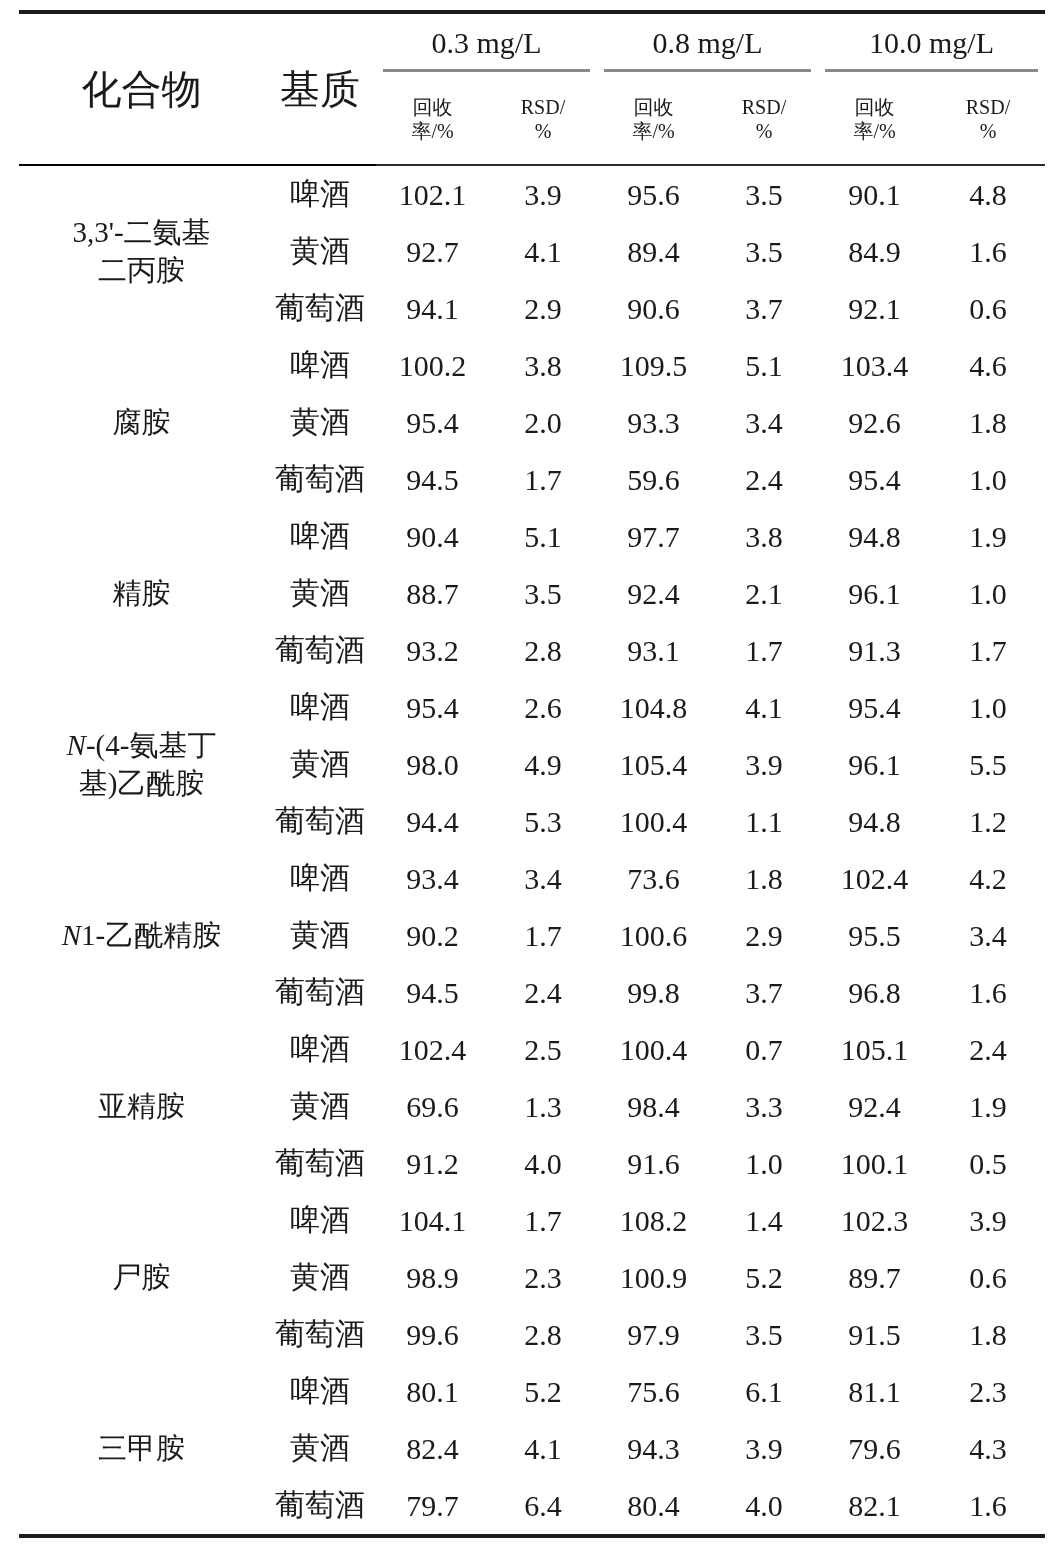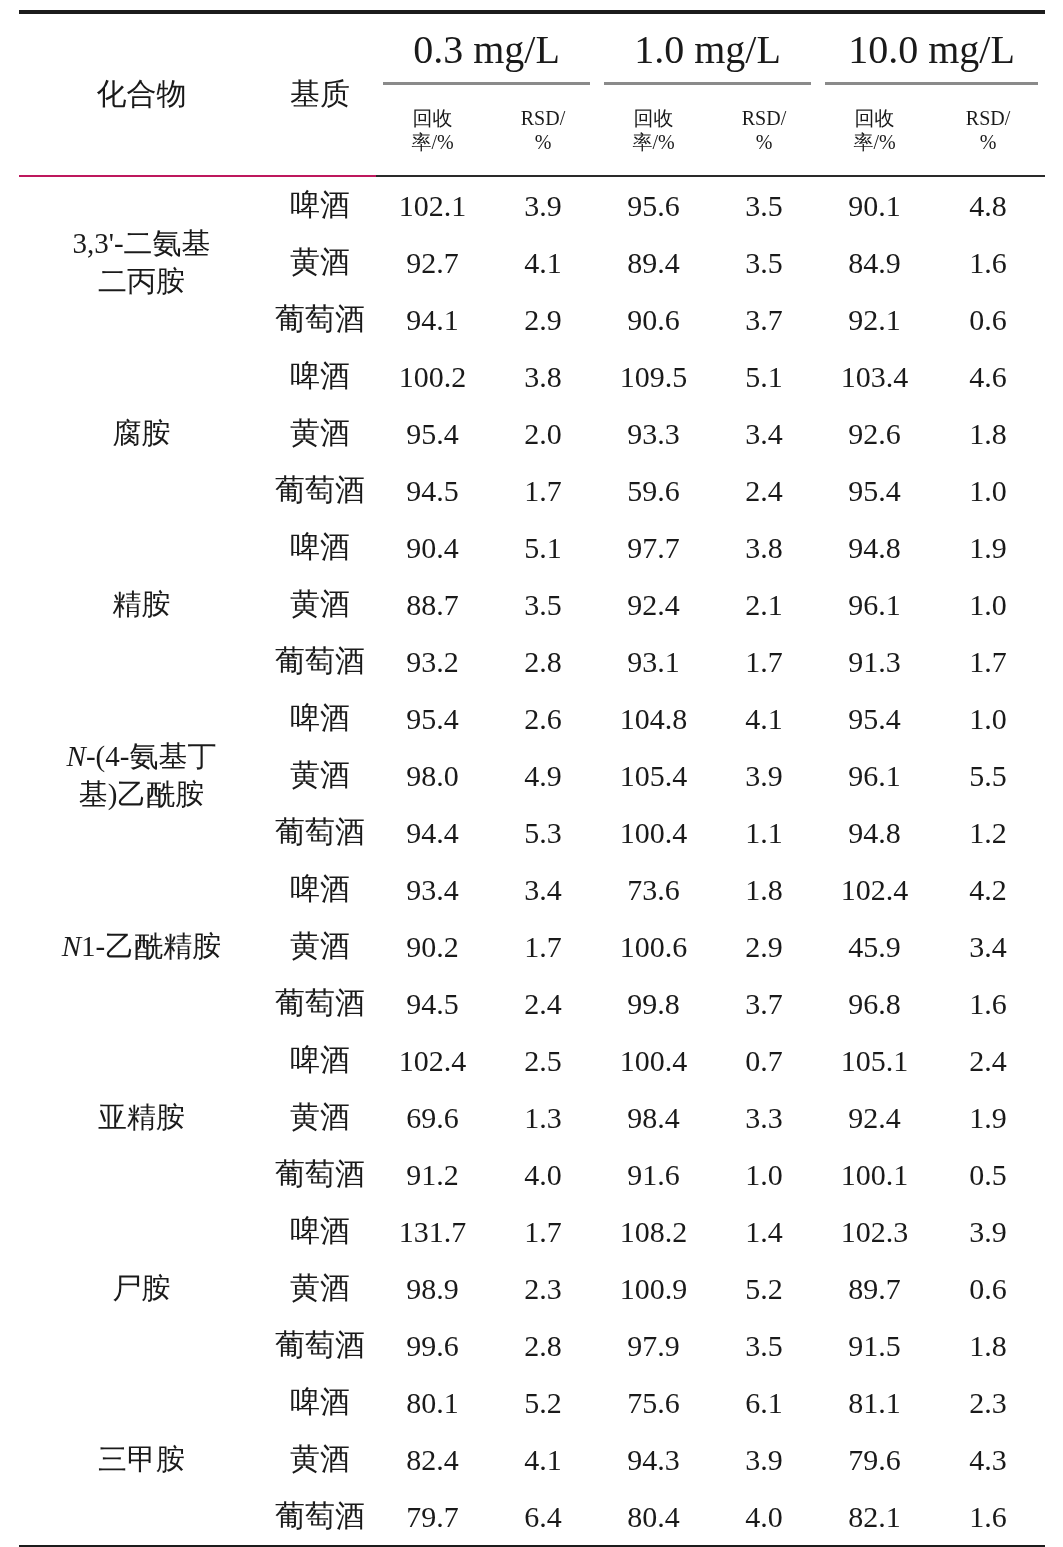--- a/index.html
+++ b/index.html
@@ -13,26 +13,26 @@
   table.tbl{
     border-collapse:collapse;
     table-layout:fixed;
     width:1026px;
     border-top:4px solid #1c1c1c;
     border-bottom:4px solid #1c1c1c;
   }
   th,td{font-weight:normal;padding:0;text-align:center;vertical-align:middle;}
   thead tr.r1{height:62px;}
   thead tr.r2{height:91px;}
-  th.hc{font-size:30px;border-bottom:2px solid #be185d;}
+  th.hc{font-size:40px;border-bottom:2px solid #000000;}
   th.grp{vertical-align:top;}
   .grp-inner{
     margin:0 7px;
     padding:12px 0 9px 0;
-    font-size:40px;
+    font-size:30px;
     border-bottom:3px solid #8a8a8a;
   }
   th.sub{font-size:20px;line-height:1.22;border-bottom:2px solid #2a2a2a;}
   th.sub .l{display:block;}
   tbody td{font-size:30px;height:57px;}
   td.compound{font-size:29px;line-height:1.3;}
   .it{font-style:italic;}
 </style>
 </head>
 <body>
@@ -50,21 +50,21 @@
       <col style="width:114px">
     </colgroup>
     <thead>
       <tr class="r1">
         <th rowspan="2" class="hc">化合物</th>
         <th rowspan="2" class="hc">基质</th>
         <th colspan="2" class="grp">
           <div class="grp-inner">0.3 mg/L</div>
         </th>
         <th colspan="2" class="grp">
-          <div class="grp-inner">1.0 mg/L</div>
+          <div class="grp-inner">0.8 mg/L</div>
         </th>
         <th colspan="2" class="grp">
           <div class="grp-inner">10.0 mg/L</div>
         </th>
       </tr>
       <tr class="r2">
         <th class="sub">
           <span class="l">回收</span>
           <span class="l">率/%</span>
         </th>
@@ -224,21 +224,21 @@
           <td>1.8</td>
           <td>102.4</td>
           <td>4.2</td>
         </tr>
         <tr>
           <td>黄酒</td>
           <td>90.2</td>
           <td>1.7</td>
           <td>100.6</td>
           <td>2.9</td>
-          <td>45.9</td>
+          <td>95.5</td>
           <td>3.4</td>
         </tr>
         <tr>
           <td>葡萄酒</td>
           <td>94.5</td>
           <td>2.4</td>
           <td>99.8</td>
           <td>3.7</td>
           <td>96.8</td>
           <td>1.6</td>
@@ -271,21 +271,21 @@
           <td>91.6</td>
           <td>1.0</td>
           <td>100.1</td>
           <td>0.5</td>
         </tr>
         <tr>
           <td rowspan="3" class="compound">
             <div><span>尸胺</span></div>
           </td>
           <td>啤酒</td>
-          <td>131.7</td>
+          <td>104.1</td>
           <td>1.7</td>
           <td>108.2</td>
           <td>1.4</td>
           <td>102.3</td>
           <td>3.9</td>
         </tr>
         <tr>
           <td>黄酒</td>
           <td>98.9</td>
           <td>2.3</td>

